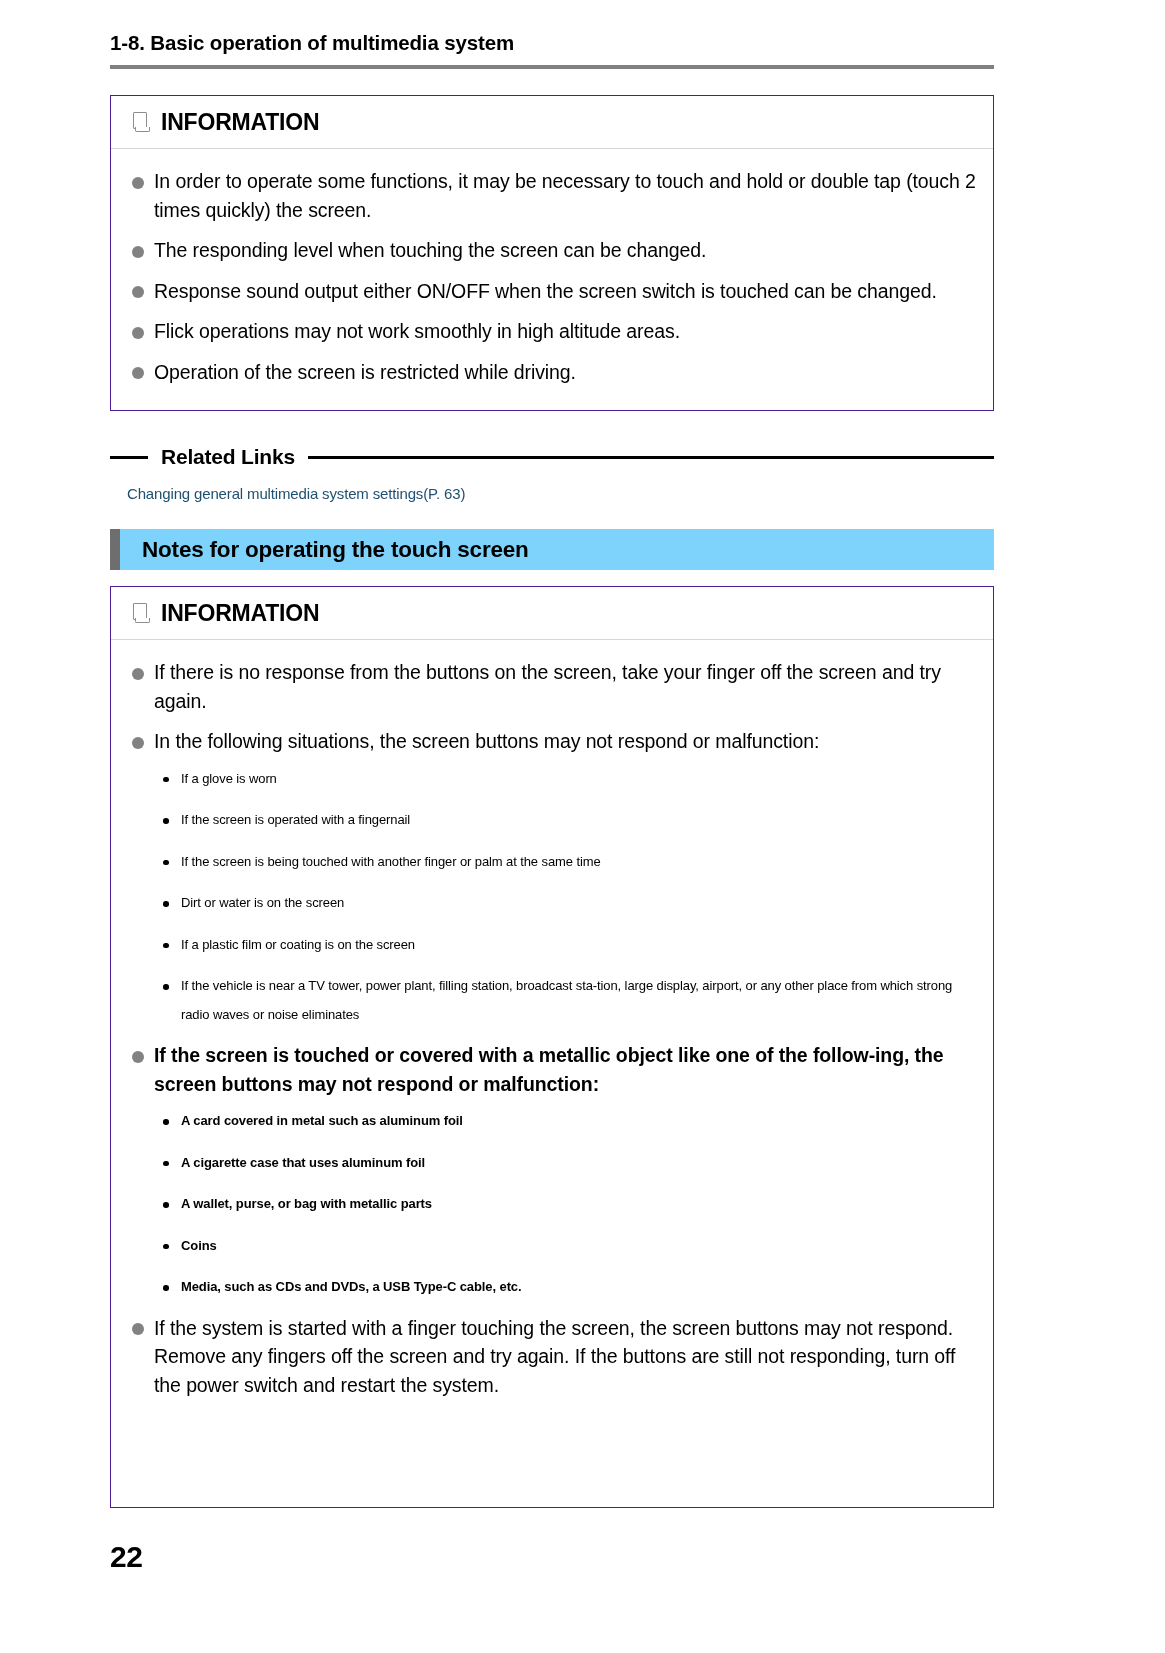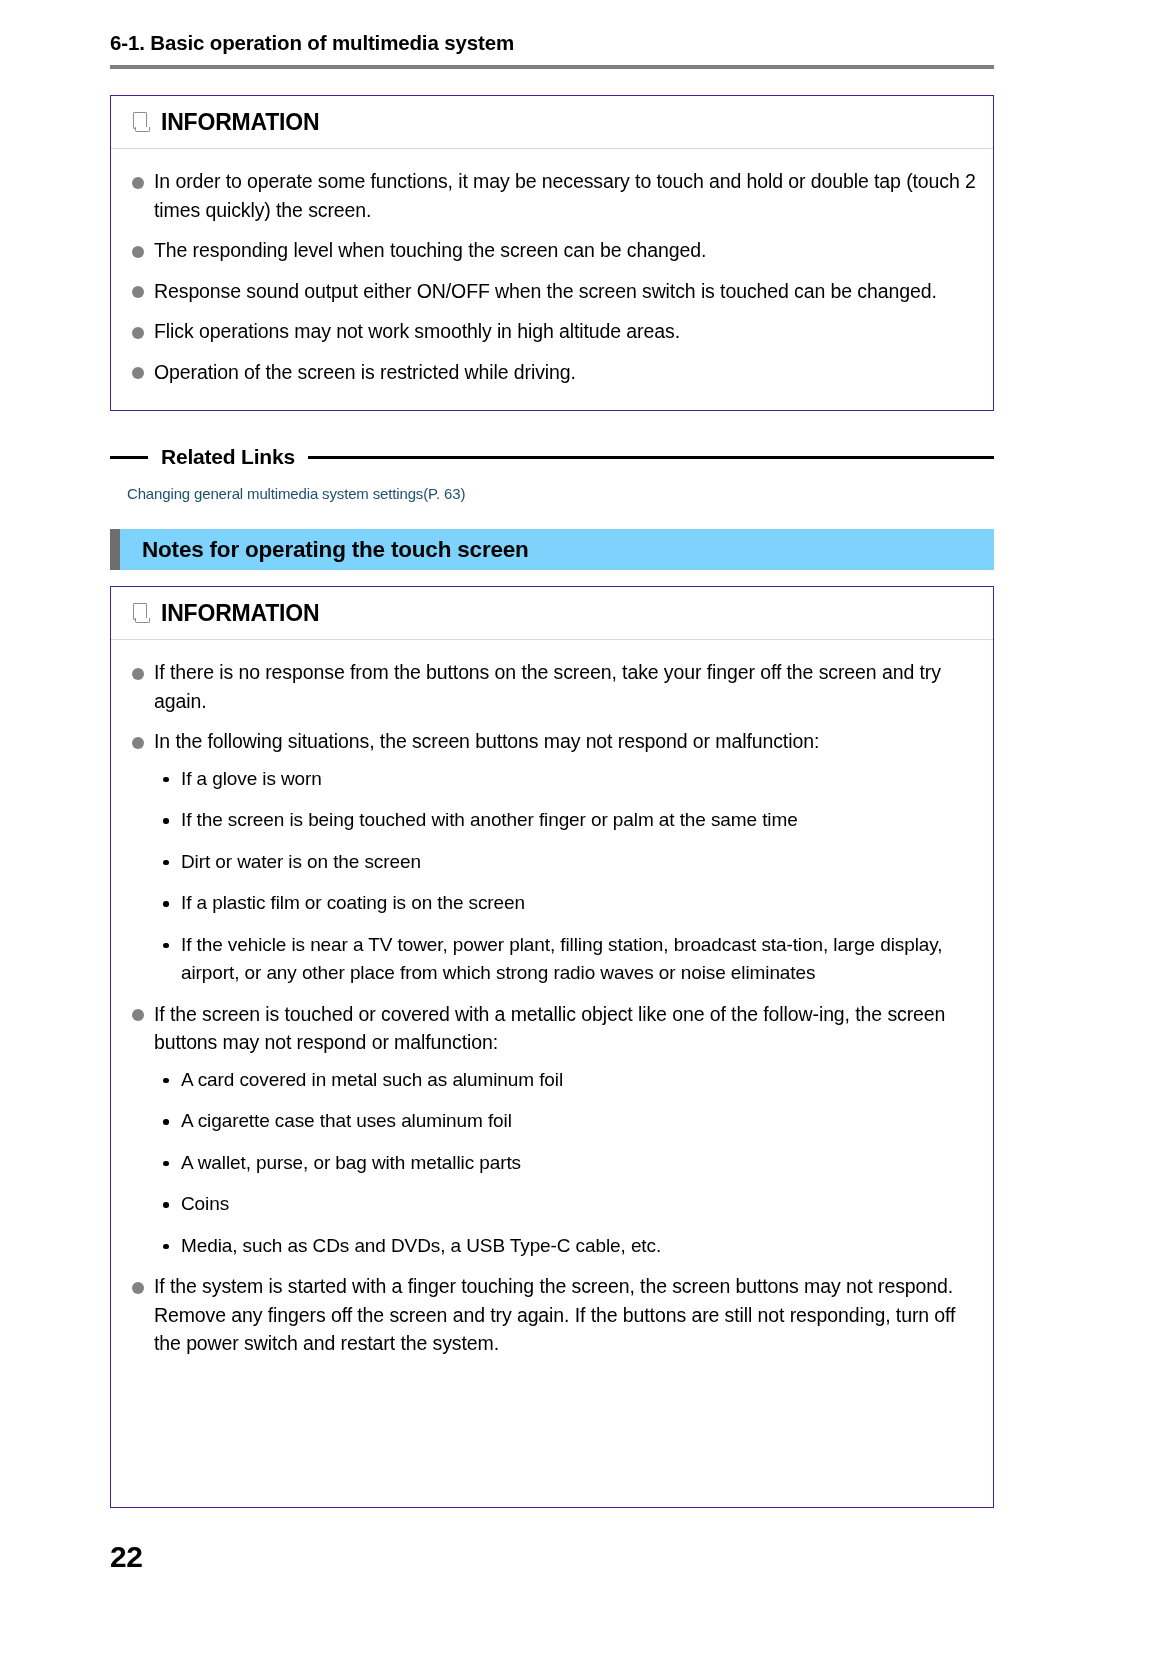--- a/index.html
+++ b/index.html
@@ -124,21 +124,21 @@
   }
   ul.lvl2 {
     list-style: none;
     margin: 9px 0 12px 0;
     padding: 0;
   }
   ul.lvl2 > li.l2 {
     position: relative;
     padding-left: 27px;
     margin-bottom: 13px;
-    font-size: 19px;
+    font-size: 13px;
     line-height: 28.5px;
     letter-spacing: -0.1px;
   }
   ul.lvl2 > li.l2:last-child { margin-bottom: 2px; }
   ul.lvl2 > li.l2 > .sdot {
     position: absolute;
     left: 9px;
     top: 12px;
     width: 5.5px;
     height: 5.5px;
@@ -221,21 +221,21 @@
     letter-spacing: -0.5px;
     color: #000;
   }
 </style>
 </head>
 <body>
 
 <div class="page">
 
   <div class="page-header">
-    <div class="page-header-title">6-1. Basic operation of multimedia system</div>
+    <div class="page-header-title">1-8. Basic operation of multimedia system</div>
     <div class="page-header-rule"></div>
   </div>
 
   <div class="info-box" style="left:110px; top:95px; width:884px; height:316px;">
     <div class="info-box-head">
       <span class="info-icon">
         <span class="bk-outer"></span>
         <span class="bk-base"></span>
       </span>
       <span class="info-title">INFORMATION</span>
@@ -278,28 +278,29 @@
         <li class="l1">
           <span class="dot"></span>
           <span>If there is no response from the buttons on the screen, take your finger off the screen and try again.</span>
         </li>
 
         <li class="l1" style="margin-bottom:8px;">
           <span class="dot"></span>
           <span>In the following situations, the screen buttons may not respond or malfunction:</span>
           <ul class="lvl2">
             <li class="l2"><span class="sdot"></span><span>If a glove is worn</span></li>
+            <li class="l2"><span class="sdot"></span><span>If the screen is operated with a fingernail</span></li>
             <li class="l2"><span class="sdot"></span><span>If the screen is being touched with another finger or palm at the same time</span></li>
             <li class="l2"><span class="sdot"></span><span>Dirt or water is on the screen</span></li>
             <li class="l2"><span class="sdot"></span><span>If a plastic film or coating is on the screen</span></li>
             <li class="l2"><span class="sdot"></span><span>If the vehicle is near a TV tower, power plant, filling station, broadcast sta-tion, large display, airport, or any other place from which strong radio waves or noise eliminates</span></li>
           </ul>
         </li>
 
-        <li class="l1" style="margin-bottom:4px;">
+        <li class="l1" style="margin-bottom:4px;font-weight:bold;">
           <span class="dot"></span>
           <span>If the screen is touched or covered with a metallic object like one of the follow-ing, the screen buttons may not respond or malfunction:</span>
           <ul class="lvl2">
             <li class="l2"><span class="sdot"></span><span>A card covered in metal such as aluminum foil</span></li>
             <li class="l2"><span class="sdot"></span><span>A cigarette case that uses aluminum foil</span></li>
             <li class="l2"><span class="sdot"></span><span>A wallet, purse, or bag with metallic parts</span></li>
             <li class="l2"><span class="sdot"></span><span>Coins</span></li>
             <li class="l2"><span class="sdot"></span><span>Media, such as CDs and DVDs, a USB Type-C cable, etc.</span></li>
           </ul>
         </li>

